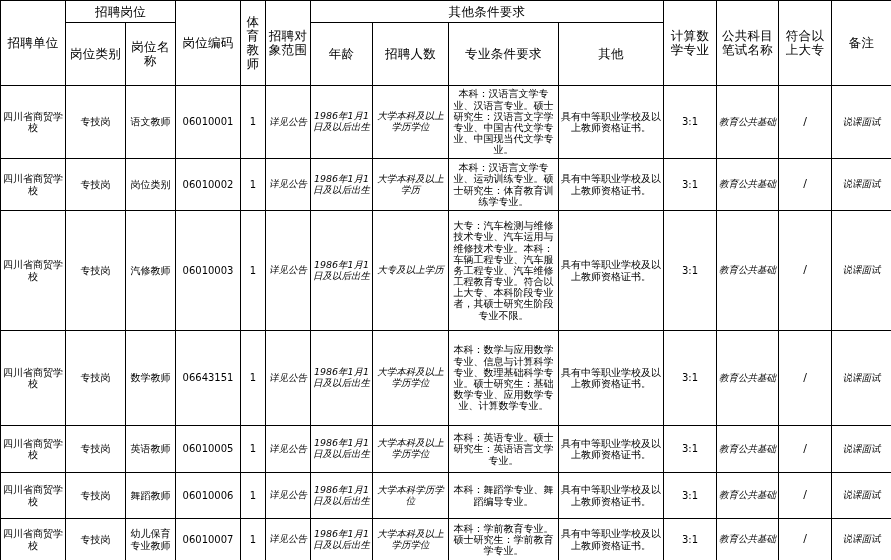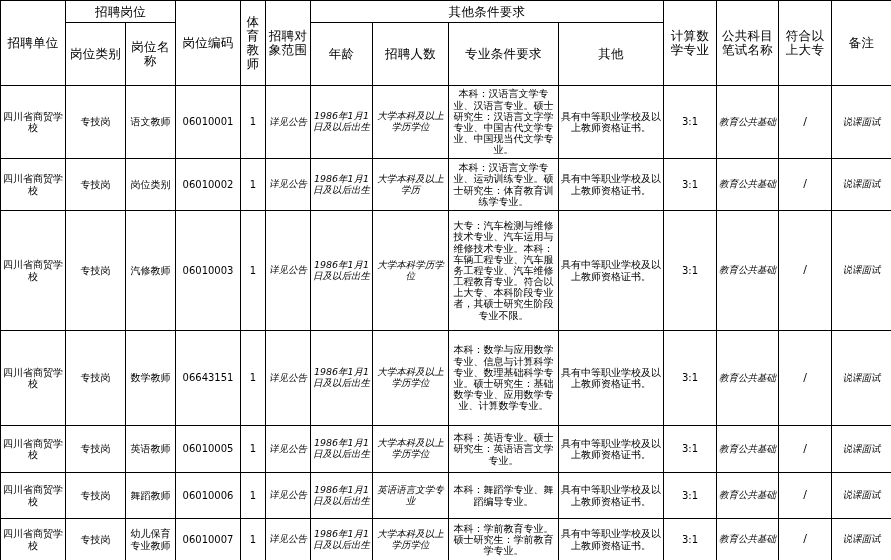--- a/index.html
+++ b/index.html
@@ -157,21 +157,21 @@
       <td class="cell remark">说课面试</td>
     </tr>
     <tr class="r3">
       <td class="cell unit">四川省商贸学校</td>
       <td class="cell cat">专技岗</td>
       <td class="cell jobname">汽修教师</td>
       <td class="cell code">06010003</td>
       <td class="cell num">1</td>
       <td class="cell scope">详见公告</td>
       <td class="cell age">1986年1月1日及以后出生</td>
-      <td class="cell edu">大学本科学历学位</td>
+      <td class="cell edu">大专及以上学历</td>
       <td class="cell major">大专：汽车检测与维修技术专业、汽车运用与维修技术专业。本科：车辆工程专业、汽车服务工程专业、汽车维修工程教育专业。符合以上大专、本科阶段专业者，其硕士研究生阶段专业不限。</td>
       <td class="cell other">具有中等职业学校及以上教师资格证书。</td>
       <td class="cell ratio">3:1</td>
       <td class="cell subject">教育公共基础</td>
       <td class="cell slash">/</td>
       <td class="cell remark">说课面试</td>
     </tr>
     <tr class="r4">
       <td class="cell unit">四川省商贸学校</td>
       <td class="cell cat">专技岗</td>
@@ -205,21 +205,21 @@
       <td class="cell remark">说课面试</td>
     </tr>
     <tr class="r6">
       <td class="cell unit">四川省商贸学校</td>
       <td class="cell cat">专技岗</td>
       <td class="cell jobname">舞蹈教师</td>
       <td class="cell code">06010006</td>
       <td class="cell num">1</td>
       <td class="cell scope">详见公告</td>
       <td class="cell age">1986年1月1日及以后出生</td>
-      <td class="cell edu">英语语言文学专业</td>
+      <td class="cell edu">大学本科学历学位</td>
       <td class="cell major">本科：舞蹈学专业、舞蹈编导专业。</td>
       <td class="cell other">具有中等职业学校及以上教师资格证书。</td>
       <td class="cell ratio">3:1</td>
       <td class="cell subject">教育公共基础</td>
       <td class="cell slash">/</td>
       <td class="cell remark">说课面试</td>
     </tr>
     <tr class="r7">
       <td class="cell unit">四川省商贸学校</td>
       <td class="cell cat">专技岗</td>

